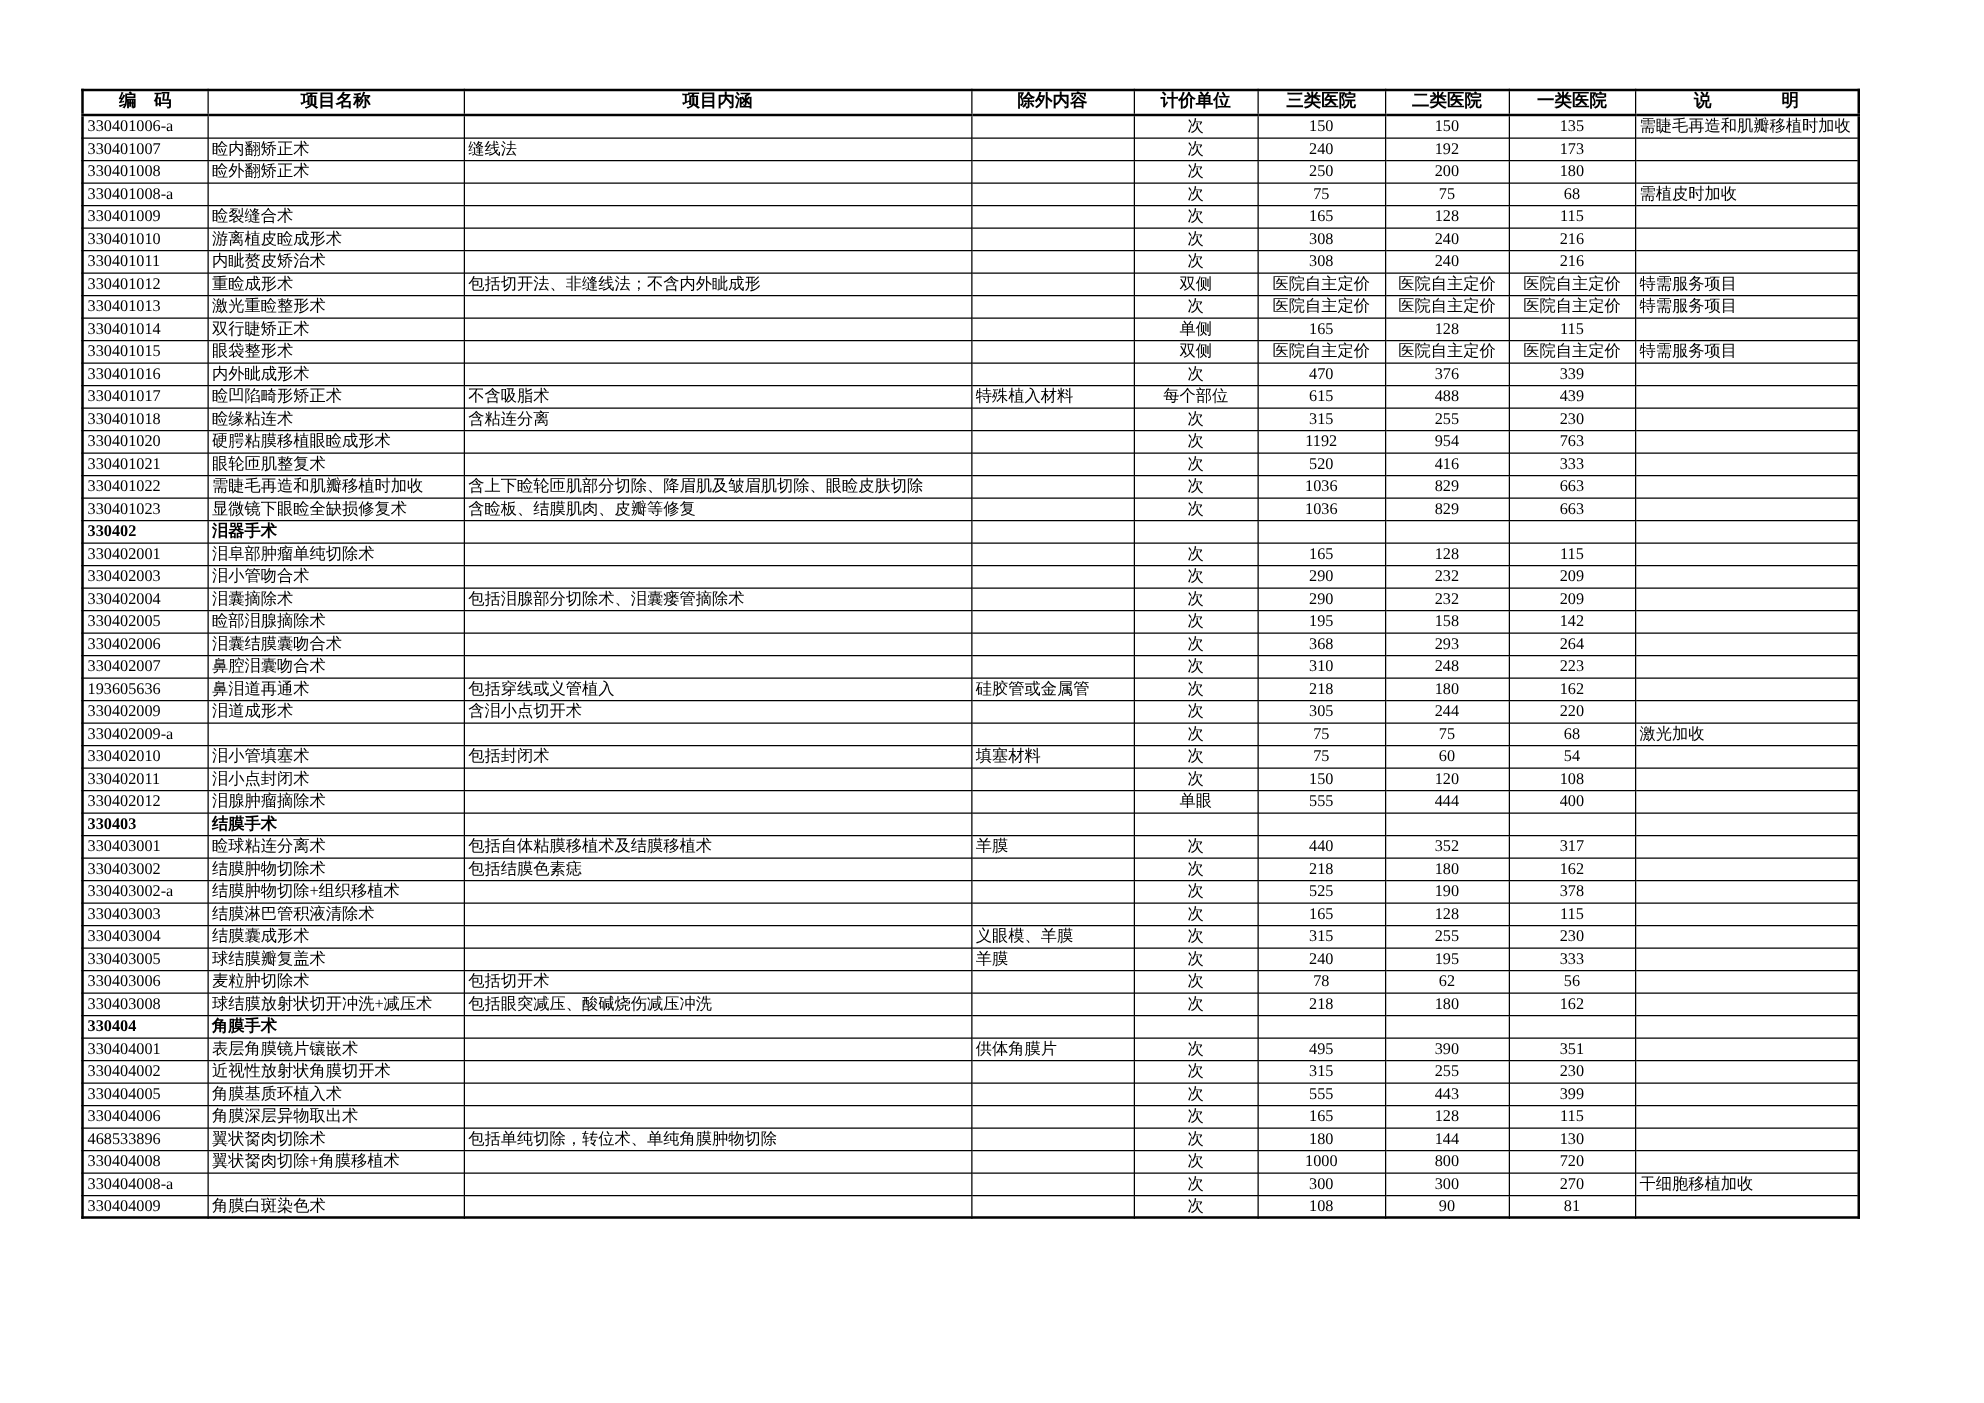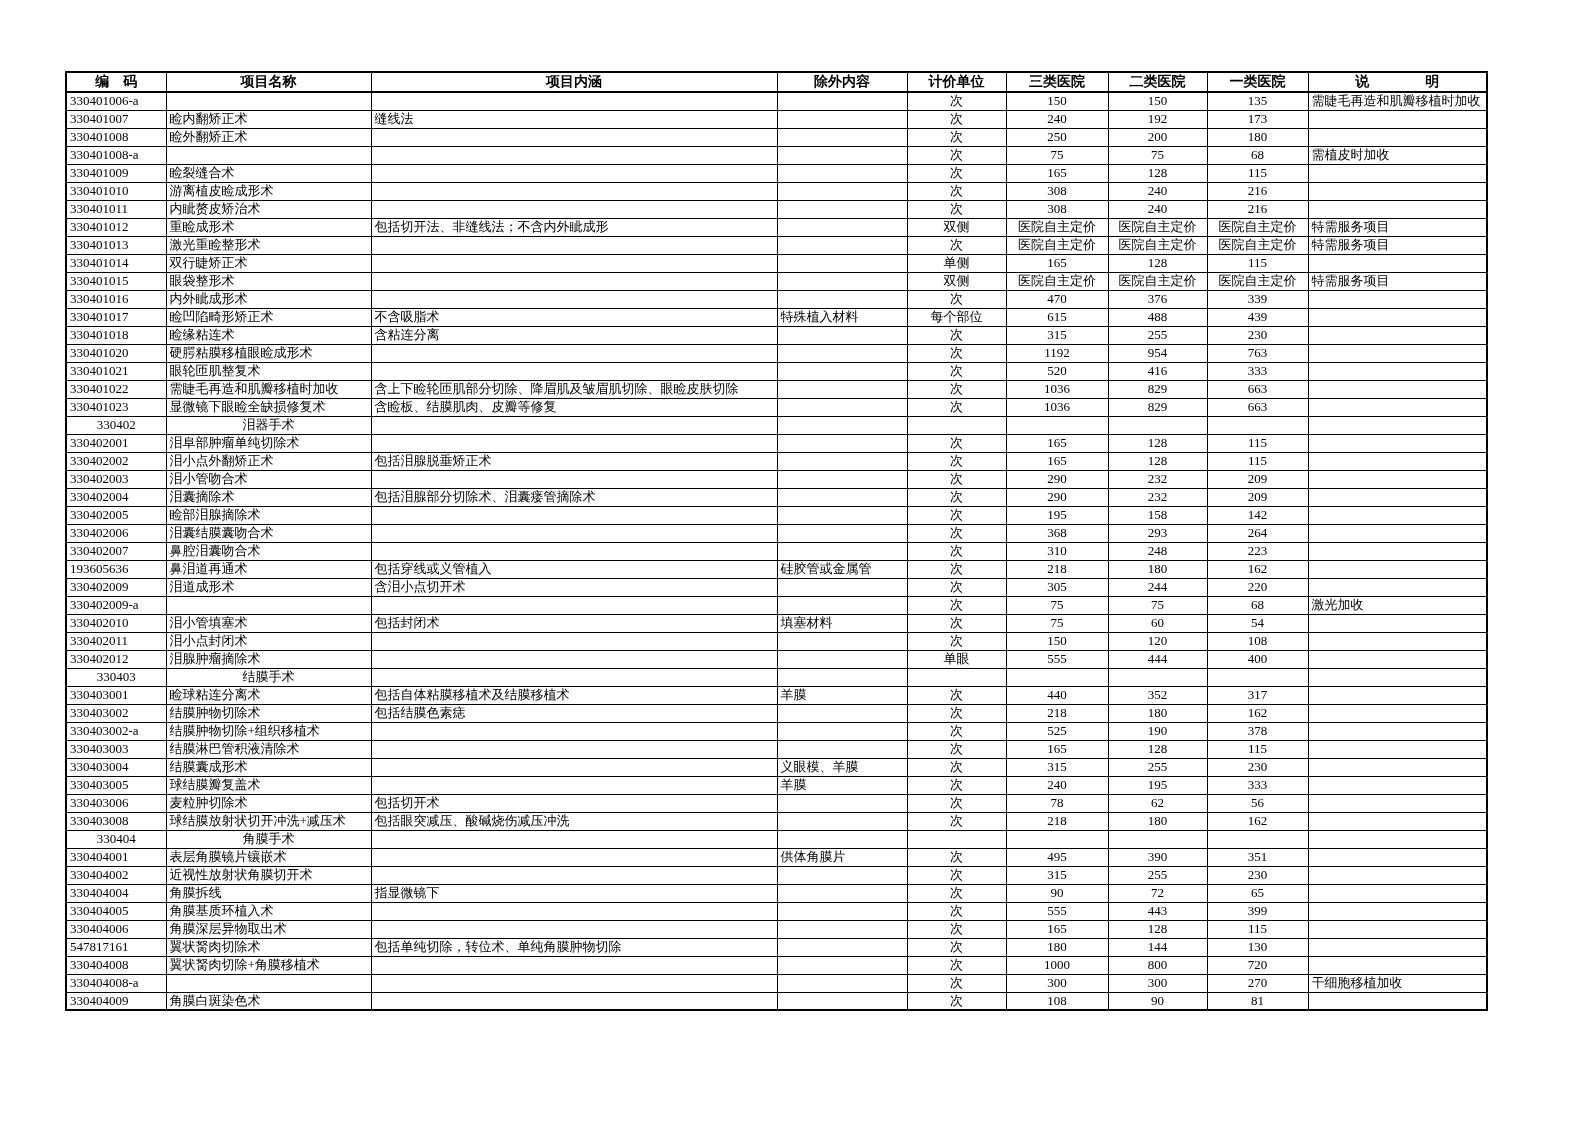--- a/index.html
+++ b/index.html
@@ -40,22 +40,21 @@
     text-align: center;
     border-bottom: 2px solid #000;
   }
   td.col-code, td.col-name, td.col-content, td.col-exclusion, td.col-note {
     text-align: left;
   }
   td.col-unit, td.col-c3, td.col-c2, td.col-c1 {
     text-align: center;
   }
   tr.section-row td {
-    font-weight: normal;
-    text-align: center;
+    font-weight: bold;
   }
 </style>
 </head>
 <body>
 
 <div class="sheet">
   <table class="price-table">
     <colgroup>
       <col style="width:100px">
       <col style="width:205px">
@@ -295,31 +294,20 @@
           <td class="col-name">泪阜部肿瘤单纯切除术</td>
           <td class="col-content"></td>
           <td class="col-exclusion"></td>
           <td class="col-unit">次</td>
           <td class="col-c3">165</td>
           <td class="col-c2">128</td>
           <td class="col-c1">115</td>
           <td class="col-note"></td>
         </tr>
         <tr>
-          <td class="col-code">330402002</td>
-          <td class="col-name">泪小点外翻矫正术</td>
-          <td class="col-content">包括泪腺脱垂矫正术</td>
-          <td class="col-exclusion"></td>
-          <td class="col-unit">次</td>
-          <td class="col-c3">165</td>
-          <td class="col-c2">128</td>
-          <td class="col-c1">115</td>
-          <td class="col-note"></td>
-        </tr>
-        <tr>
           <td class="col-code">330402003</td>
           <td class="col-name">泪小管吻合术</td>
           <td class="col-content"></td>
           <td class="col-exclusion"></td>
           <td class="col-unit">次</td>
           <td class="col-c3">290</td>
           <td class="col-c2">232</td>
           <td class="col-c1">209</td>
           <td class="col-note"></td>
         </tr>
@@ -559,31 +547,20 @@
           <td class="col-name">近视性放射状角膜切开术</td>
           <td class="col-content"></td>
           <td class="col-exclusion"></td>
           <td class="col-unit">次</td>
           <td class="col-c3">315</td>
           <td class="col-c2">255</td>
           <td class="col-c1">230</td>
           <td class="col-note"></td>
         </tr>
         <tr>
-          <td class="col-code">330404004</td>
-          <td class="col-name">角膜拆线</td>
-          <td class="col-content">指显微镜下</td>
-          <td class="col-exclusion"></td>
-          <td class="col-unit">次</td>
-          <td class="col-c3">90</td>
-          <td class="col-c2">72</td>
-          <td class="col-c1">65</td>
-          <td class="col-note"></td>
-        </tr>
-        <tr>
           <td class="col-code">330404005</td>
           <td class="col-name">角膜基质环植入术</td>
           <td class="col-content"></td>
           <td class="col-exclusion"></td>
           <td class="col-unit">次</td>
           <td class="col-c3">555</td>
           <td class="col-c2">443</td>
           <td class="col-c1">399</td>
           <td class="col-note"></td>
         </tr>
@@ -592,21 +569,21 @@
           <td class="col-name">角膜深层异物取出术</td>
           <td class="col-content"></td>
           <td class="col-exclusion"></td>
           <td class="col-unit">次</td>
           <td class="col-c3">165</td>
           <td class="col-c2">128</td>
           <td class="col-c1">115</td>
           <td class="col-note"></td>
         </tr>
         <tr>
-          <td class="col-code">547817161</td>
+          <td class="col-code">468533896</td>
           <td class="col-name">翼状胬肉切除术</td>
           <td class="col-content">包括单纯切除，转位术、单纯角膜肿物切除</td>
           <td class="col-exclusion"></td>
           <td class="col-unit">次</td>
           <td class="col-c3">180</td>
           <td class="col-c2">144</td>
           <td class="col-c1">130</td>
           <td class="col-note"></td>
         </tr>
         <tr>

